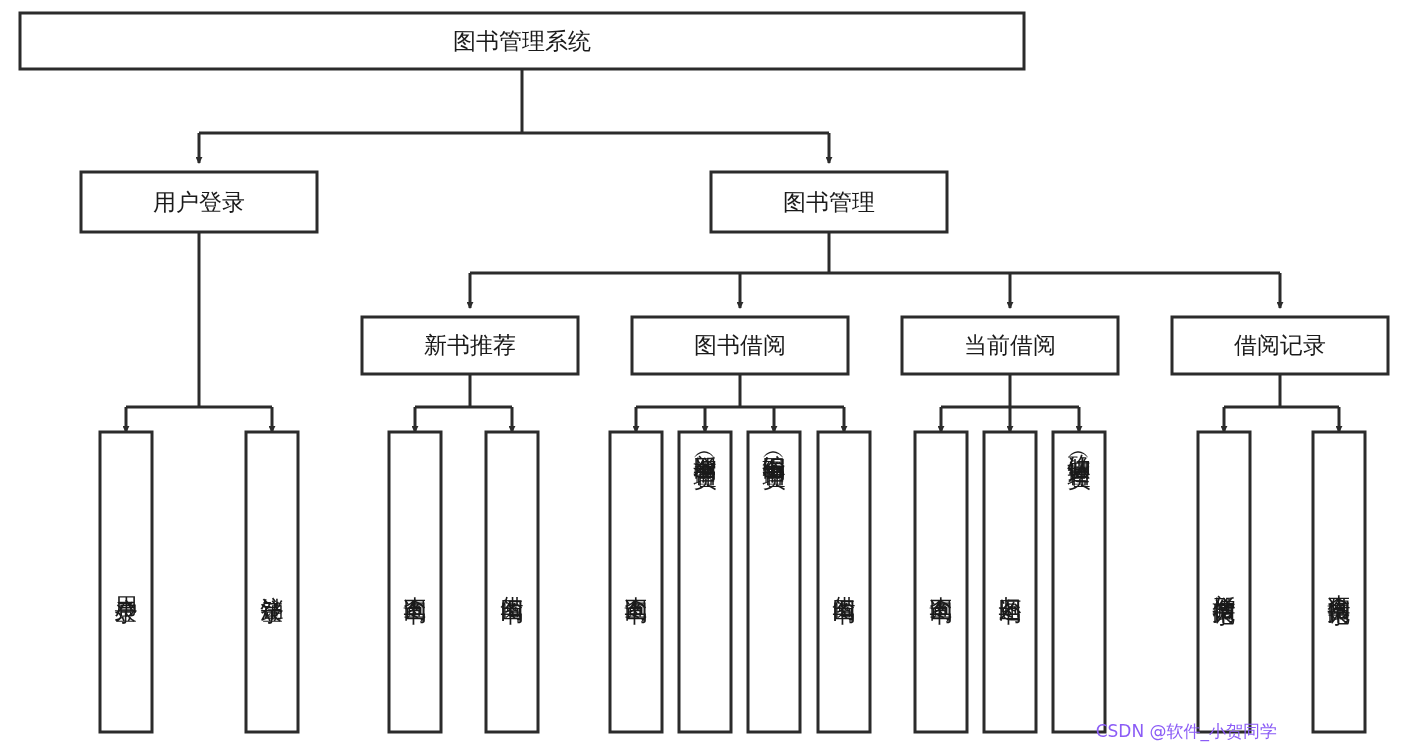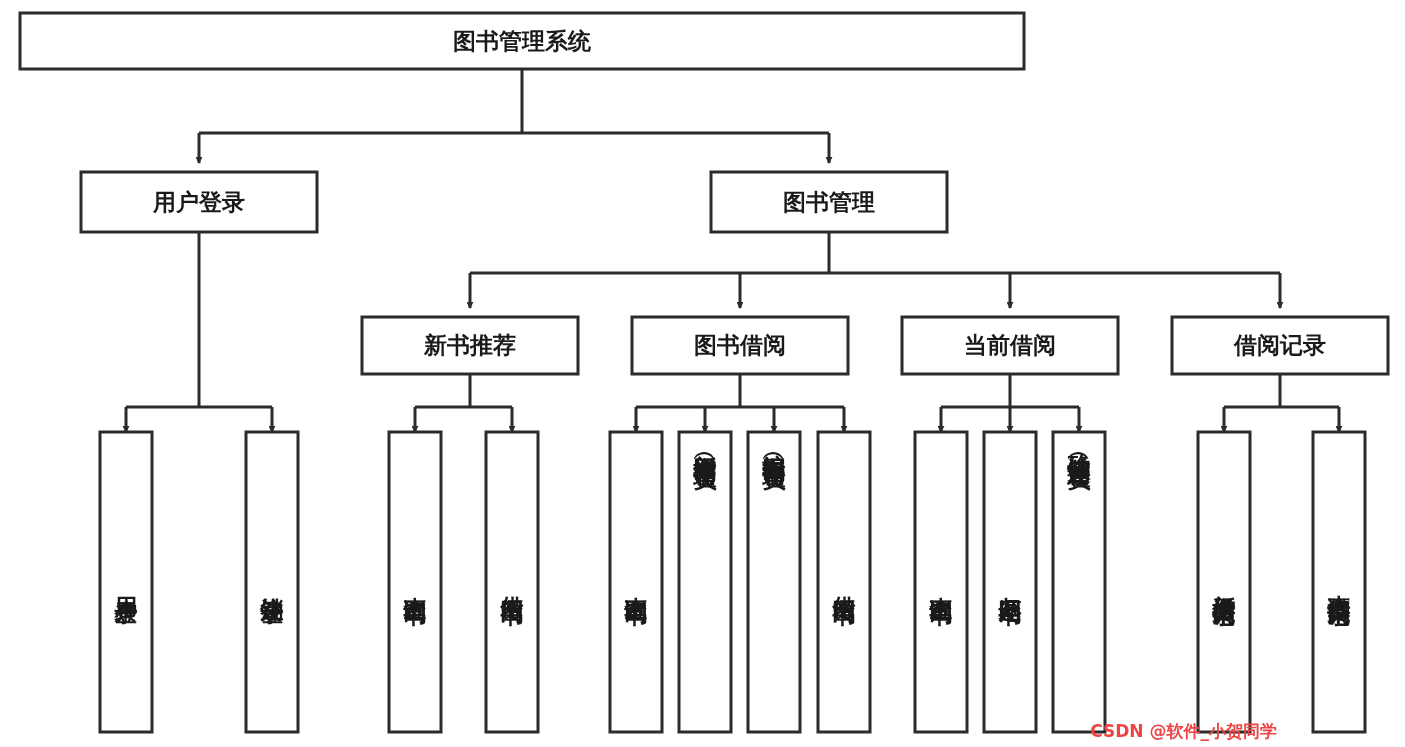--- a/index.html
+++ b/index.html
@@ -11,21 +11,20 @@
     width: 1405px;
     height: 747px;
     overflow: hidden;
     font-family: "DejaVu Sans", "Liberation Sans", sans-serif;
   }
   #diagram-root {
     position: relative;
     width: 1285px;
     height: 747px;
     background: #ffffff;
-    font-weight: bold;
   }
   svg#tree-svg {
     position: absolute;
     left: 0;
     top: 0;
     width: 1405px;
     height: 747px;
     display: block;
   }
   .node-rect {
@@ -66,21 +65,21 @@
     color: #1a1a1a;
     letter-spacing: 2px;
     white-space: nowrap;
   }
   #watermark {
     position: absolute;
     right: 8px;
     bottom: 4px;
     font-family: "DejaVu Sans", "Liberation Sans", sans-serif;
     font-size: 17px;
-    color: #ef4444;
+    color: #8b5cf6;
     white-space: nowrap;
   }
 </style>
 </head>
 <body>
 
 <div id="diagram-root">
 
   <svg id="tree-svg" viewBox="0 0 1405 747">
     <defs>

